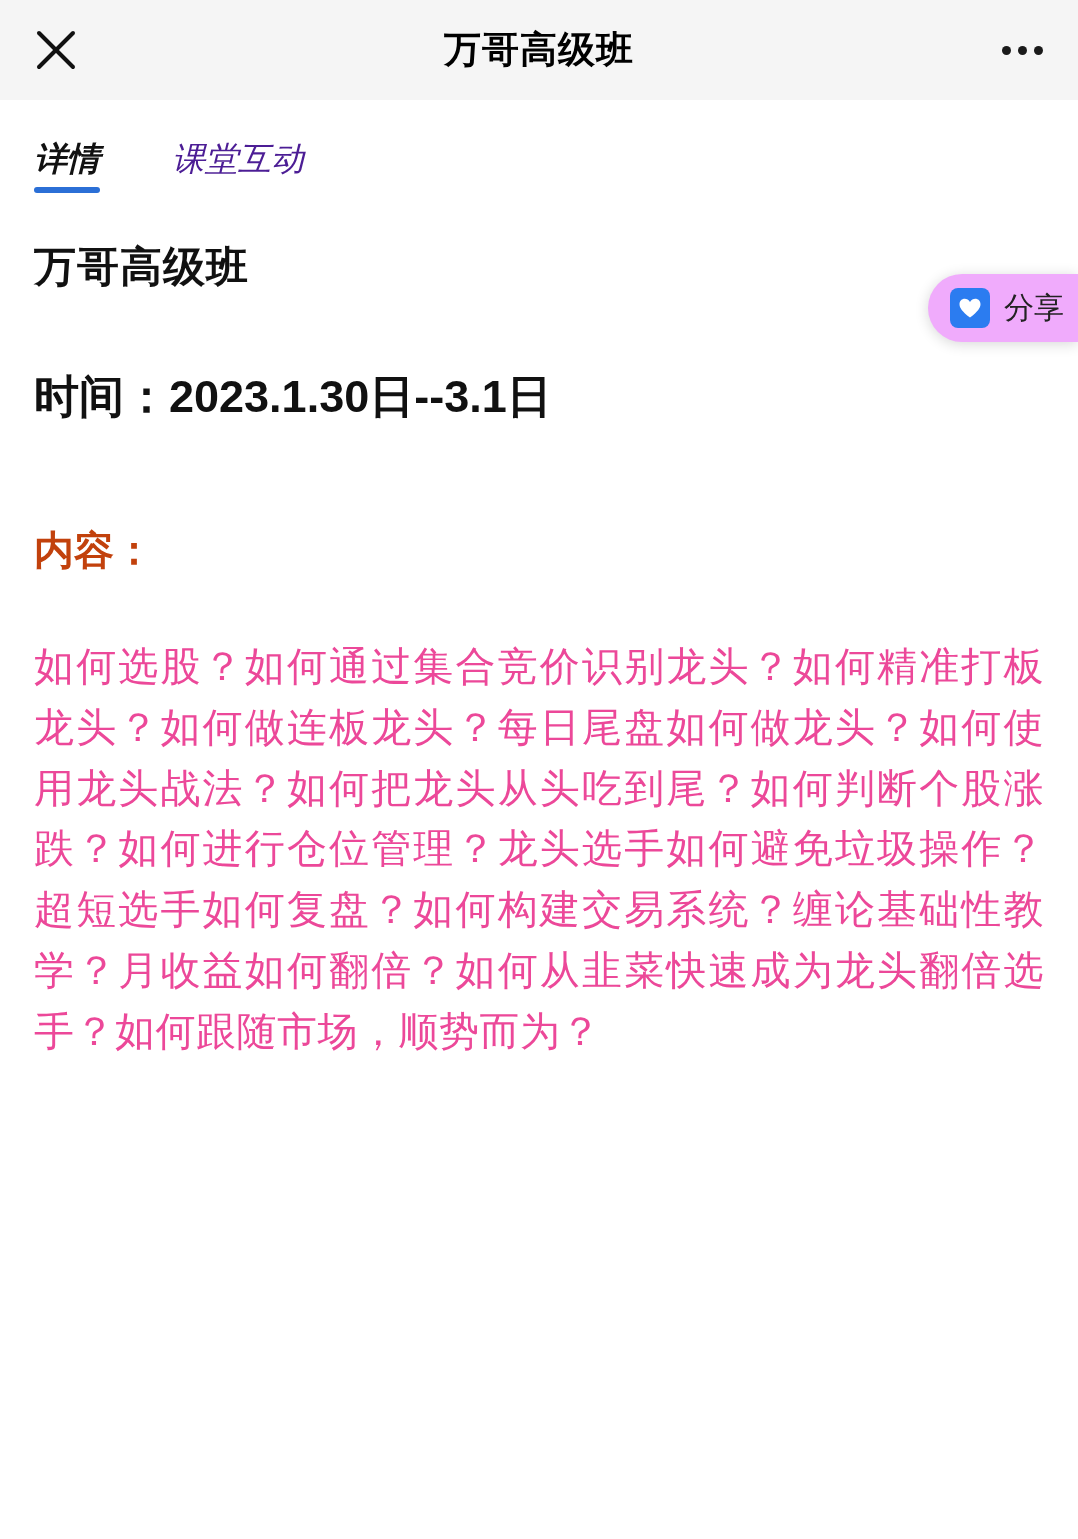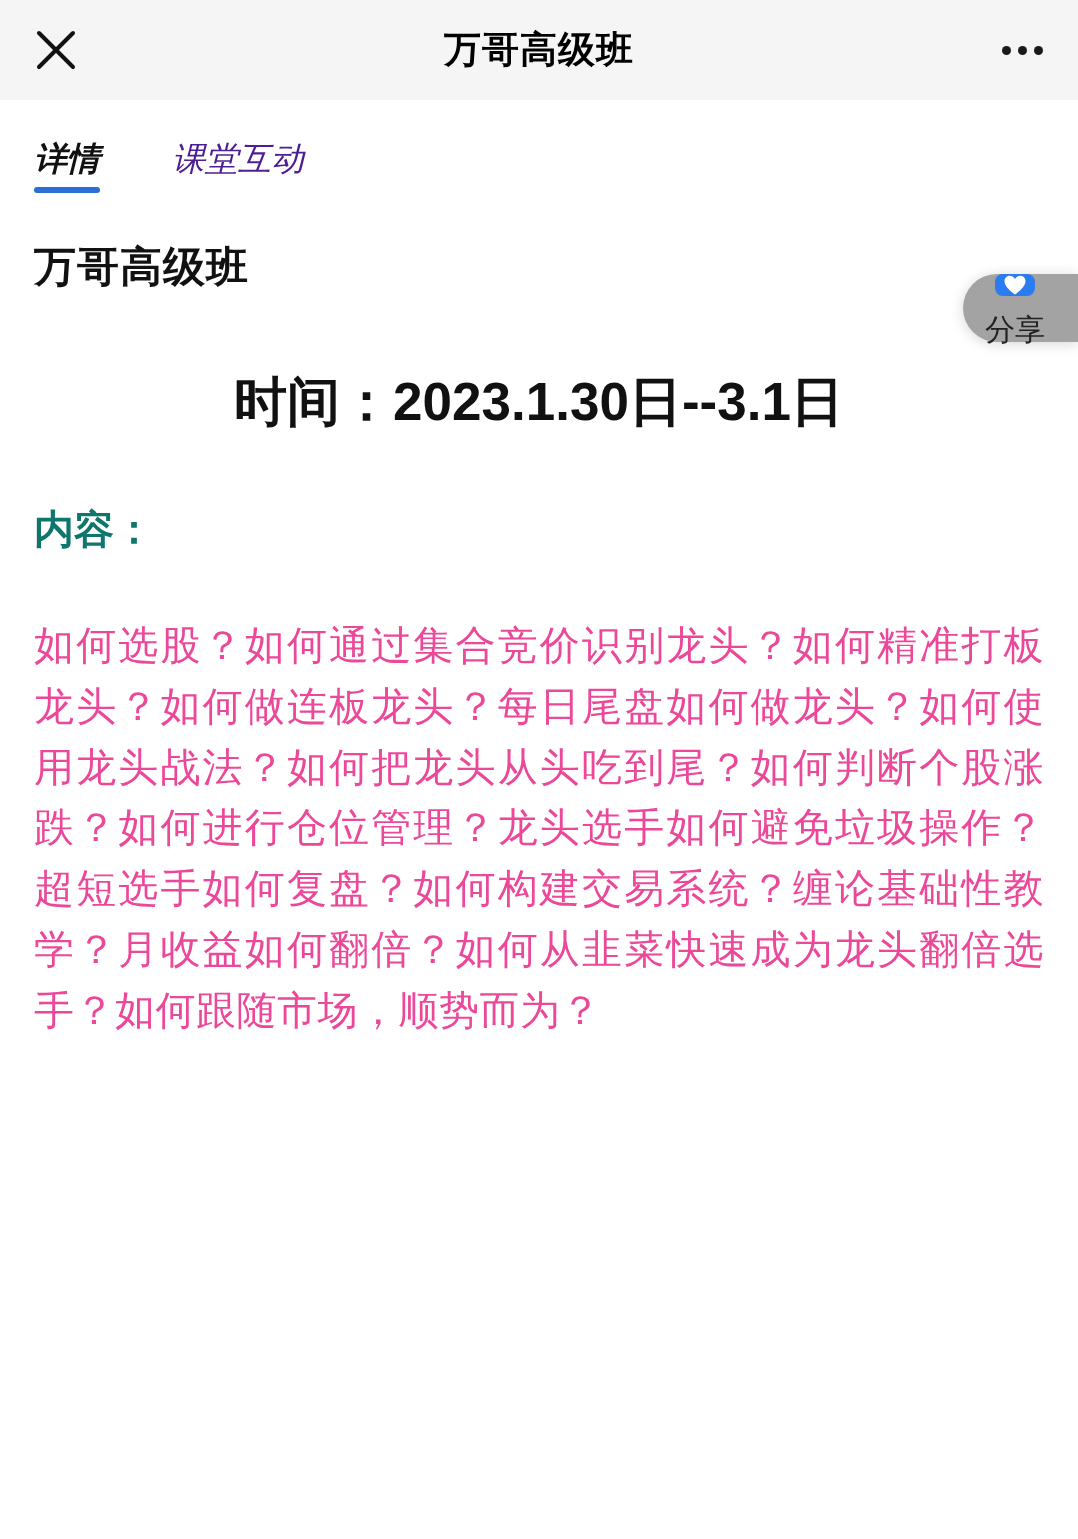--- a/index.html
+++ b/index.html
@@ -101,27 +101,26 @@
 
   
   .share-pill {
     position: absolute;
     right: 0;
     top: 274px;
     height: 68px;
     display: flex;
     align-items: center;
     gap: 14px;
-    padding: 0 33px 0 22px;
-    background: #a3a3a3;
+    padding: 0 14px 0 22px;
+    background: #f0abfc;
     border-radius: 34px 0 0 34px;
     box-shadow: 0 2px 14px rgba(0,0,0,0.16);
     cursor: pointer;
     z-index: 5;
-    flex-direction: column;
   }
   .share-icon {
     width: 40px;
     height: 40px;
     border-radius: 8px;
     background: #2b7cf0;
     display: flex;
     align-items: center;
     justify-content: center;
   }
@@ -136,32 +135,31 @@
     box-sizing: border-box;
   }
   .course-title {
     font-size: 42px;
     font-weight: bold;
     color: #111111;
     margin-top: 46px;
     letter-spacing: 1px;
   }
   .course-time {
-    font-size: 53px;
+    font-size: 45px;
     font-weight: bold;
     color: #111111;
     margin-top: 72px;
     letter-spacing: 0px;
-    text-align: center;
   }
   .section-heading {
     font-size: 40px;
     font-weight: bold;
-    color: #0f766e;
-    margin-top: 63px;
+    color: #c2410c;
+    margin-top: 96px;
   }
   .body-paragraph {
     font-size: 40px;
     line-height: 1.52;
     color: #ec4899;
     margin-top: 58px;
     text-align: justify;
     text-justify: inter-ideograph;
     letter-spacing: 0.5px;
   }

